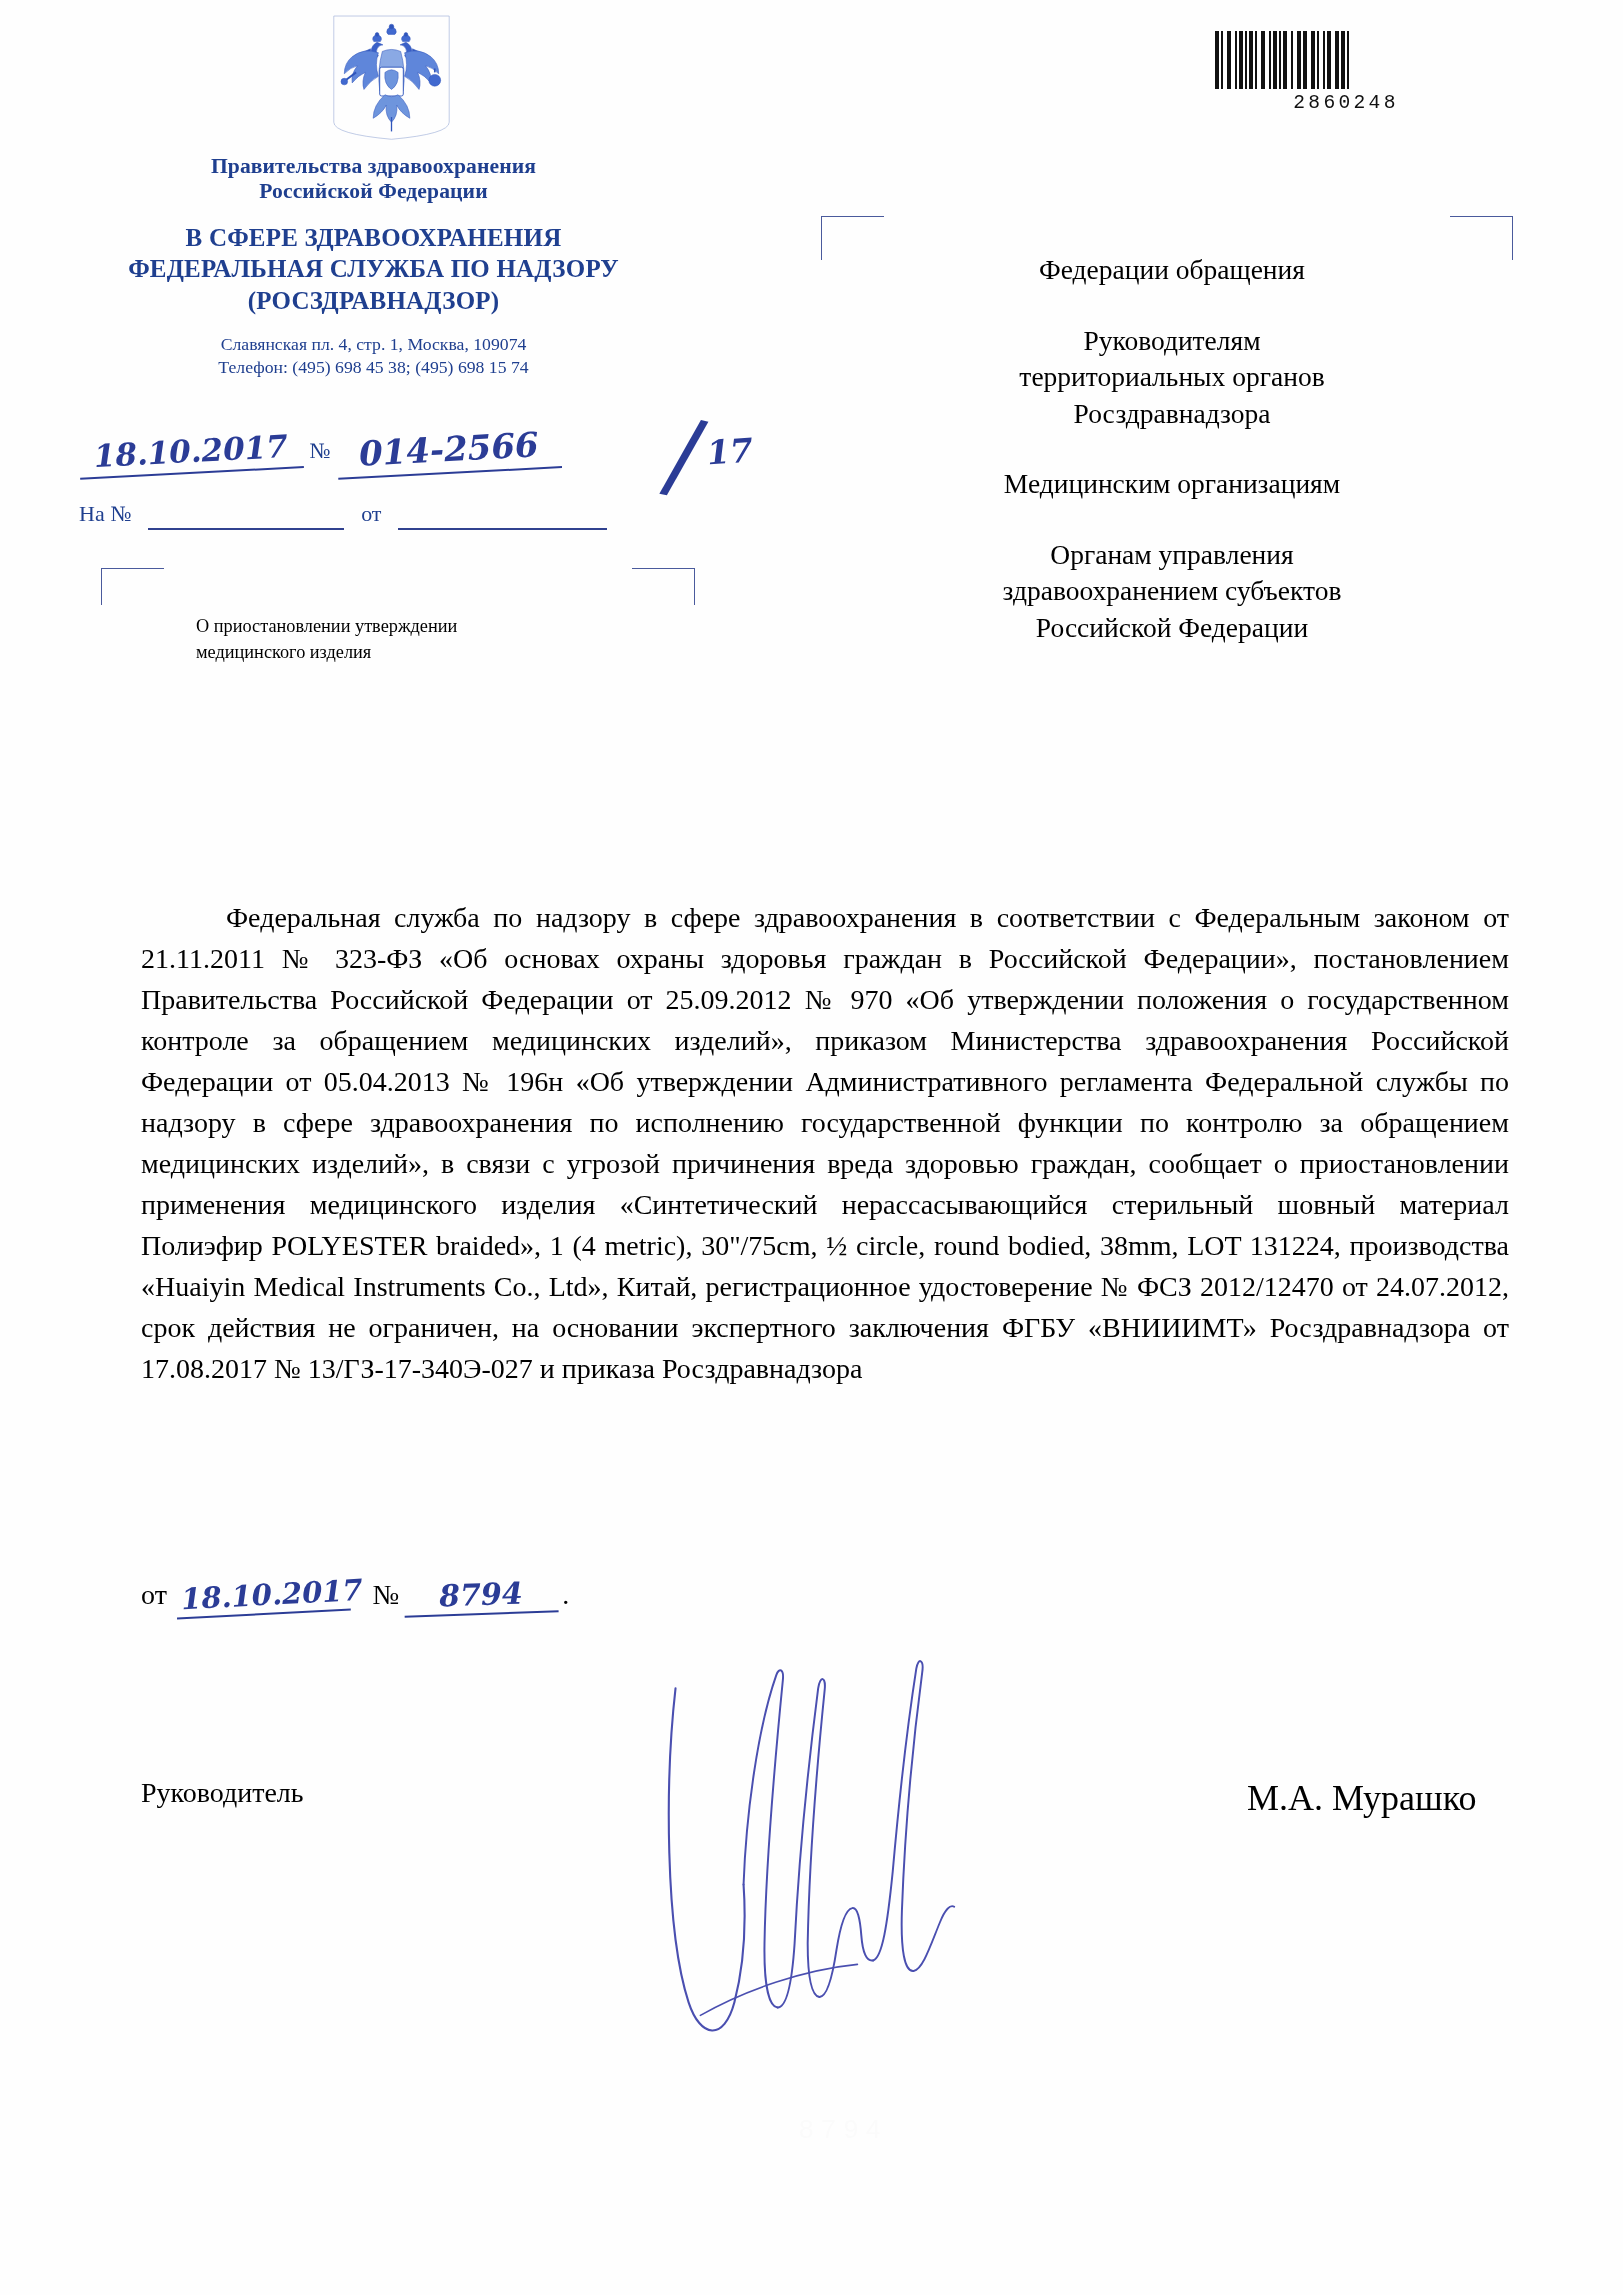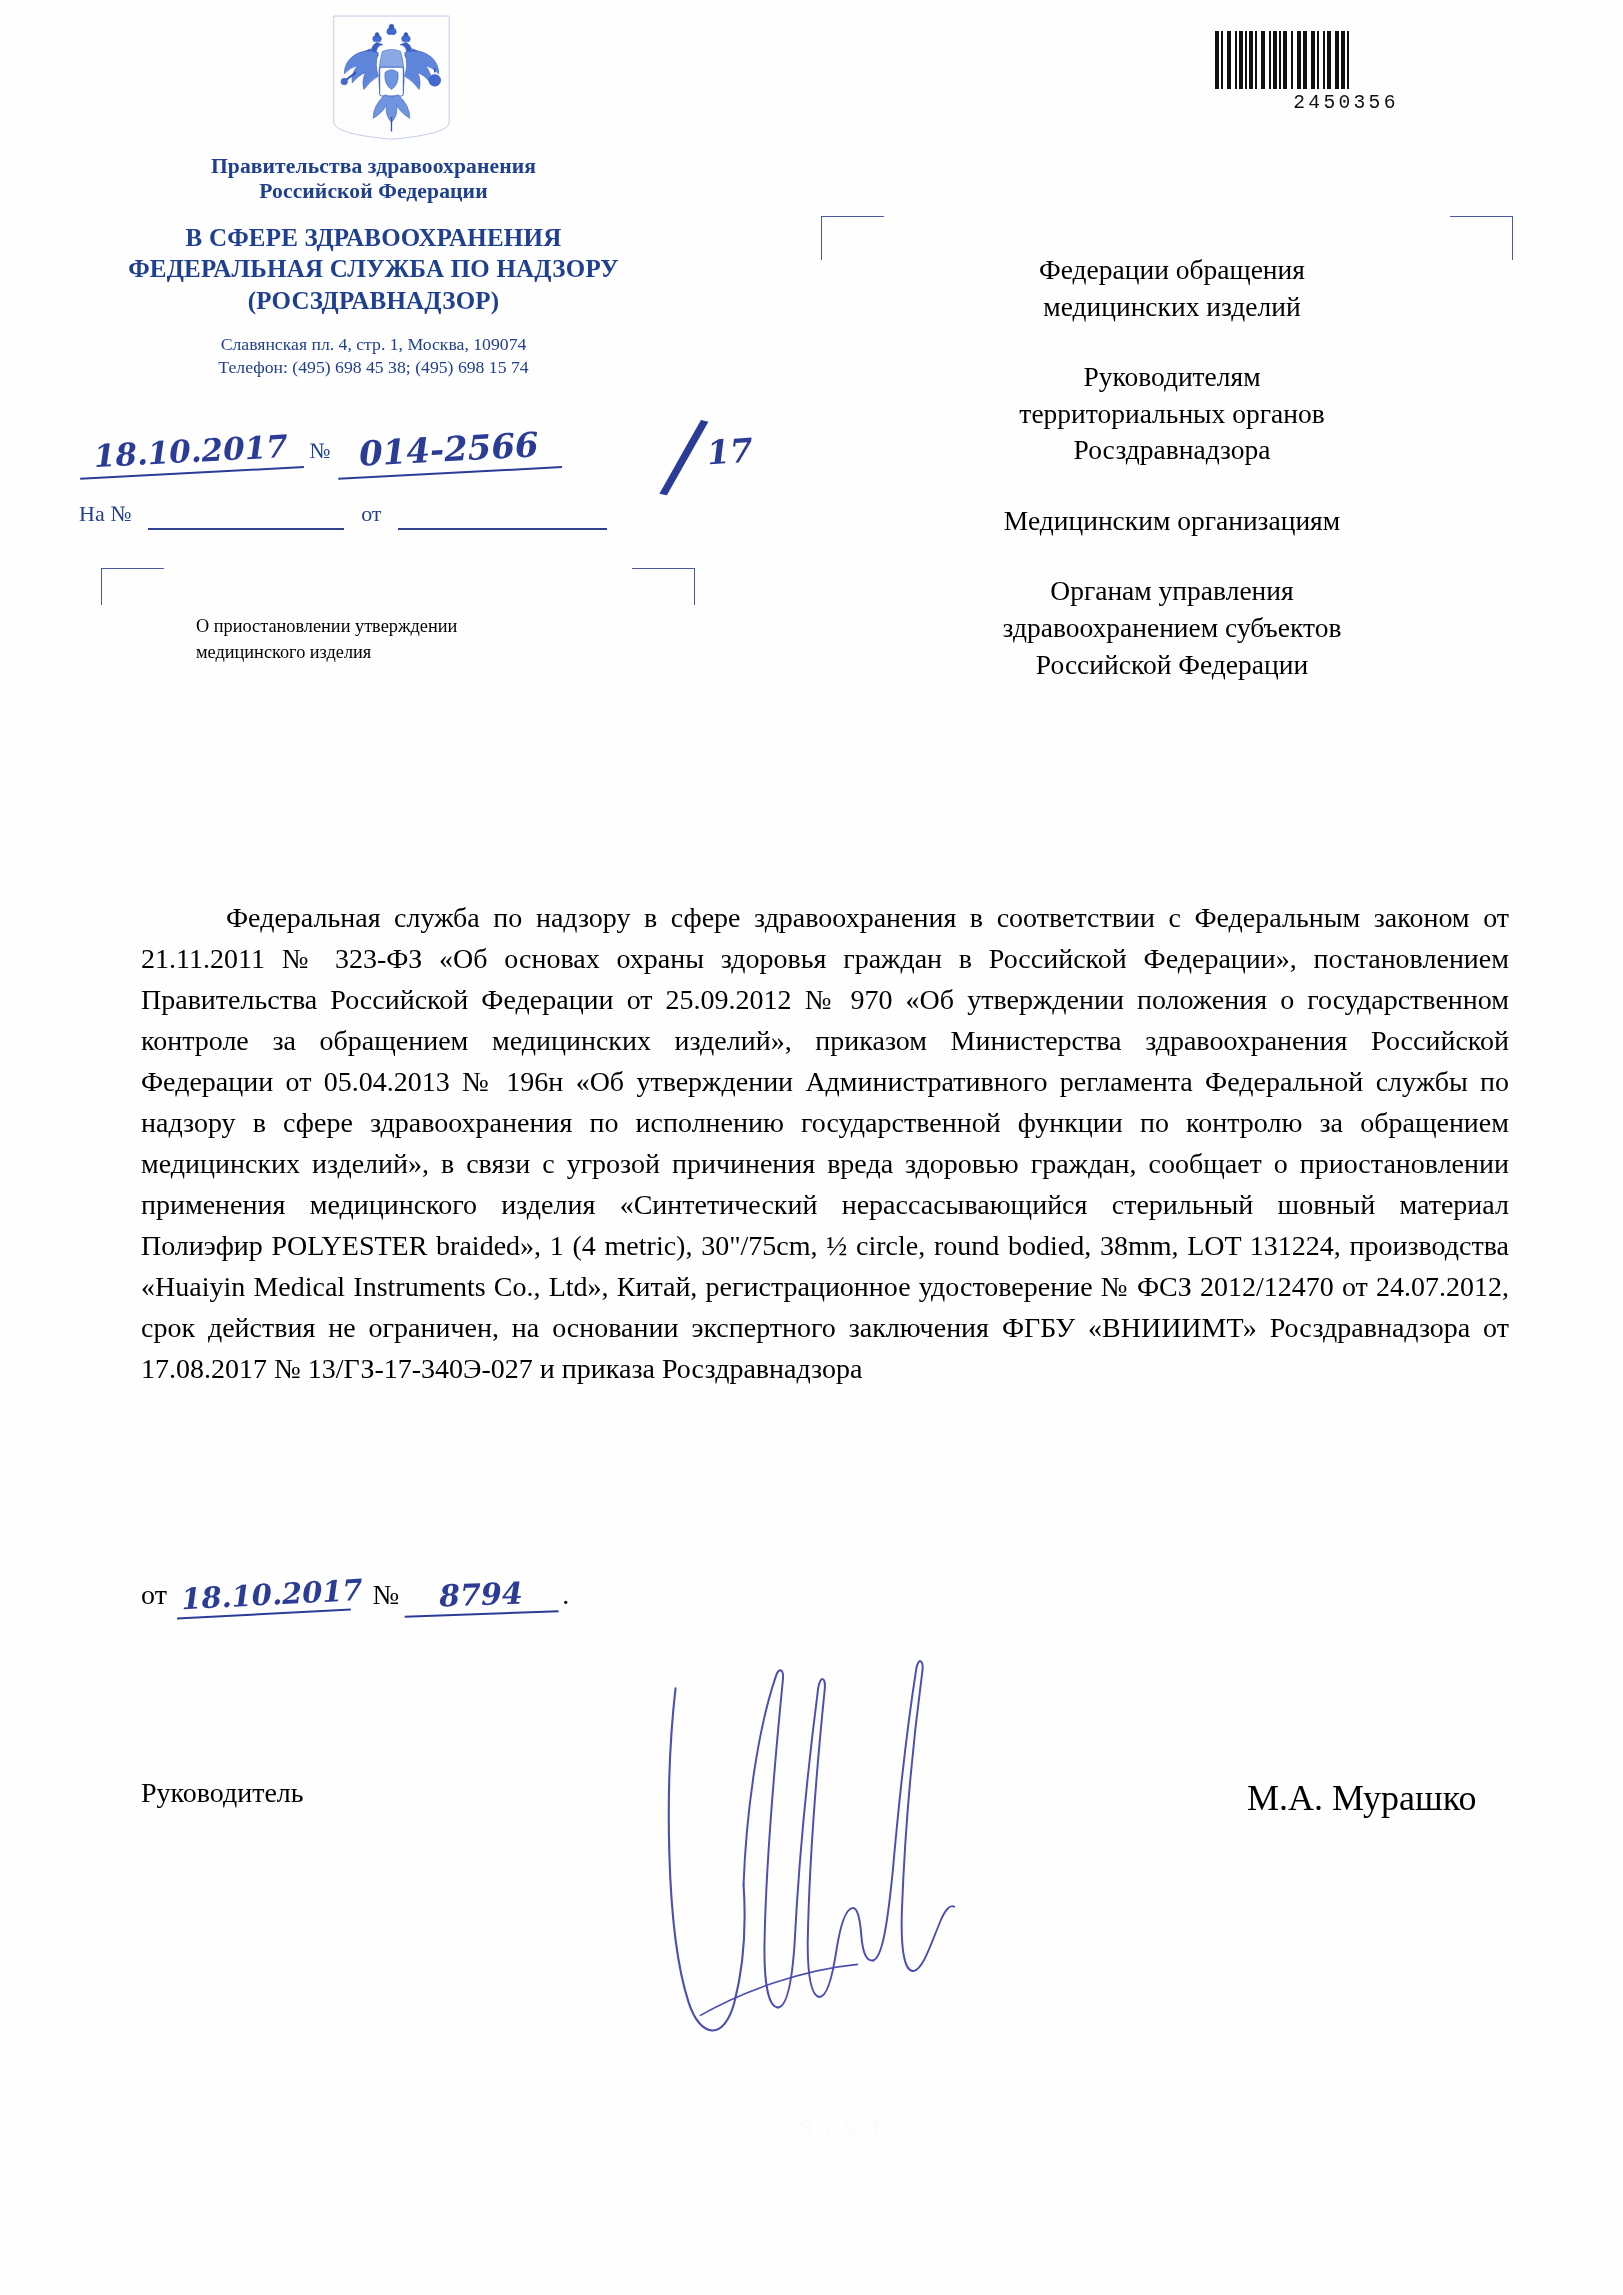--- a/index.html
+++ b/index.html
@@ -252,21 +252,21 @@
         <i style="width: 2px;"></i>
         <i class="g" style="width: 2px;"></i>
         <i style="width: 4px;"></i>
         <i class="g" style="width: 4px;"></i>
         <i style="width: 4px;"></i>
         <i class="g" style="width: 2px;"></i>
         <i style="width: 4px;"></i>
         <i class="g" style="width: 2px;"></i>
         <i style="width: 2px;"></i>
       </div>
-    <div class="barcode-num">2450356</div>
+    <div class="barcode-num">2860248</div>
   </div>
 
   <div class="letterhead">
     <div class="lh-ministry">
       <div>Правительства здравоохранения</div>
       <div>Российской Федерации</div>
     </div>
     <div class="lh-service">
       <div>В СФЕРЕ ЗДРАВООХРАНЕНИЯ</div>
       <div>ФЕДЕРАЛЬНАЯ СЛУЖБА ПО НАДЗОРУ</div>
@@ -300,21 +300,20 @@
     <div>О приостановлении утверждении</div>
     <div>медицинского изделия</div>
   </div>
 
   <div class="brk brk-tl" style="left:821px; top:216px; width:62px; height:43px;"></div>
   <div class="brk brk-tr" style="left:1450px; top:216px; width:62px; height:43px;"></div>
 
   <div class="addressee">
     <div class="addr-block">
       <div>Федерации обращения</div>
-      <div>медицинских изделий</div>
     </div>
     <div class="addr-block">
       <div>Руководителям</div>
       <div>территориальных органов</div>
       <div>Росздравнадзора</div>
     </div>
     <div class="addr-block">
       <div>Медицинским организациям</div>
     </div>
     <div class="addr-block">

